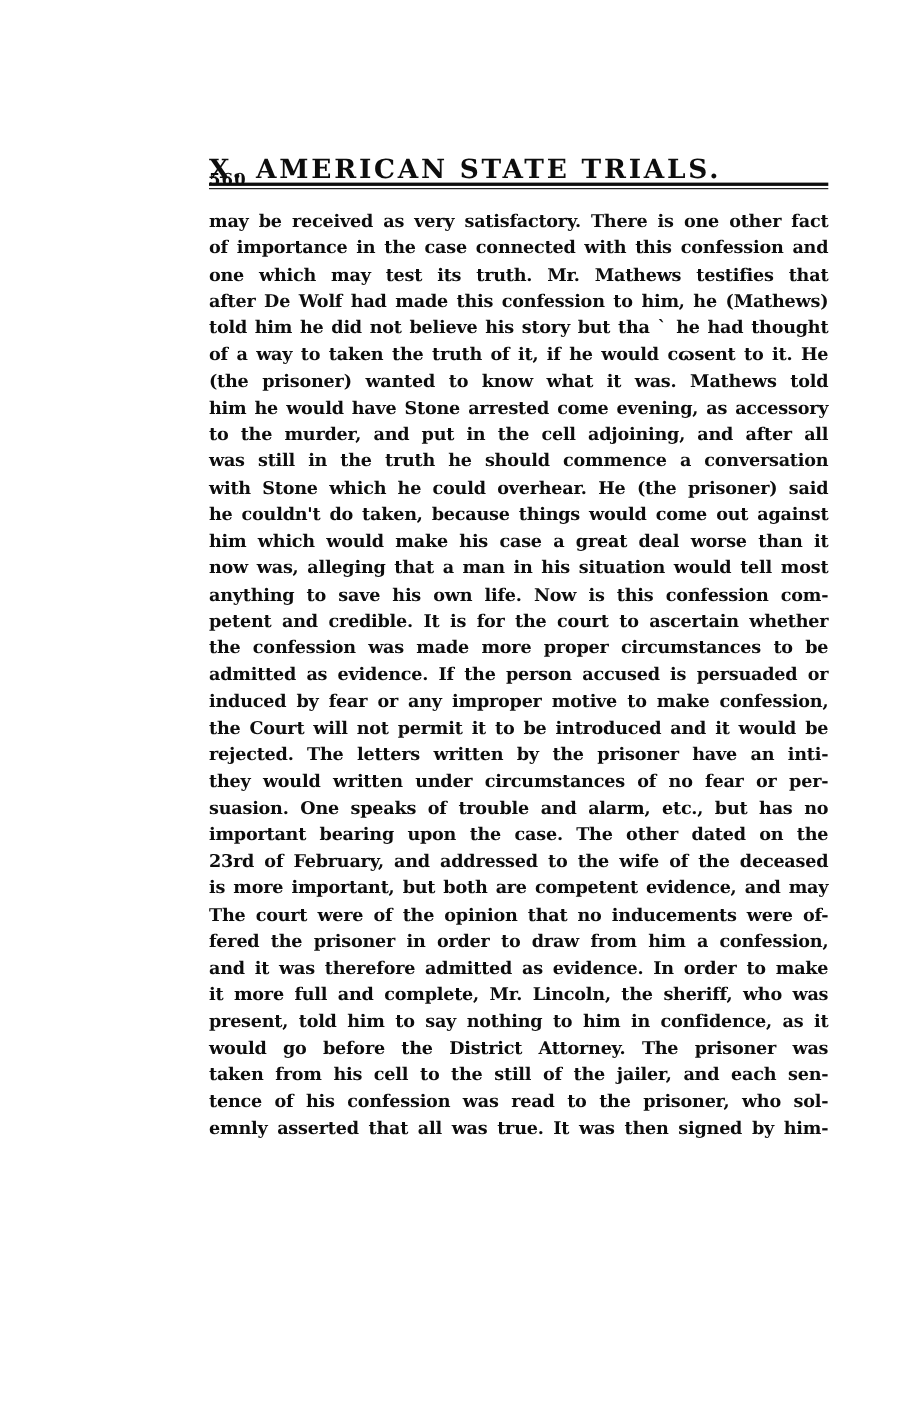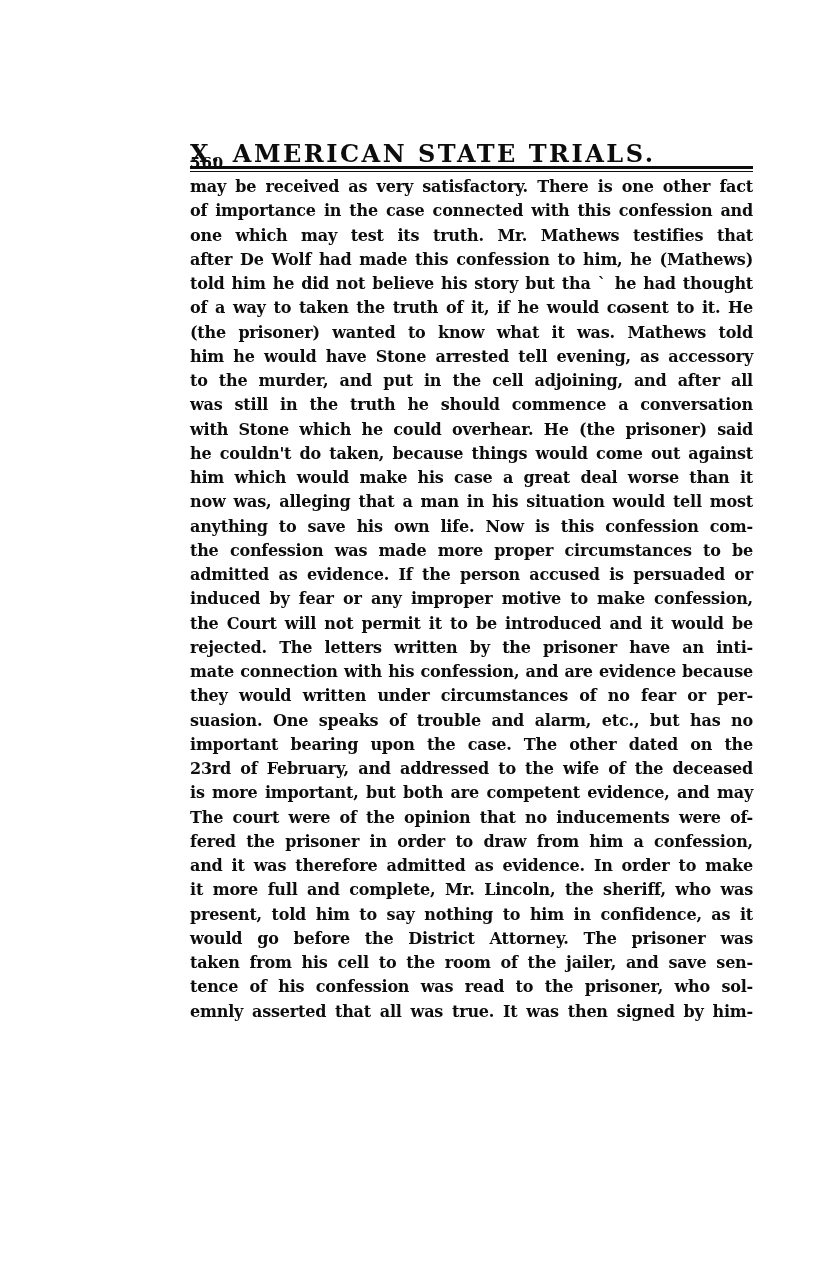--- a/index.html
+++ b/index.html
@@ -51,21 +51,21 @@
   .rule-thick {
     height: 3px;
     background: #0d0d0d;
   }
   .rule-thin {
     margin-top: 2px;
     height: 1px;
     background: #0d0d0d;
   }
   .body-text {
-    margin-top: 3px;
+    margin-top: 17px;
   }
   .text-line {
     font-size: 16px;
     font-weight: 700;
     line-height: 24.25px;
     height: 24.25px;
     letter-spacing: -0.2px;
     word-spacing: -0.5px;
     text-align: justify;
     text-align-last: justify;
@@ -90,44 +90,44 @@
     </div>
 
     <div class="body-text">
         <div class="text-line">may be received as very satisfactory. There is one other fact</div>
         <div class="text-line">of importance in the case connected with this confession and</div>
         <div class="text-line">one which may test its truth. Mr. Mathews testifies that</div>
         <div class="text-line">after De Wolf had made this confession to him, he (Mathews)</div>
         <div class="text-line">told him he did not believe his story but tha ˋ he had thought</div>
         <div class="text-line">of a way to taken the truth of it, if he would cɷsent to it. He</div>
         <div class="text-line">(the prisoner) wanted to know what it was. Mathews told</div>
-        <div class="text-line">him he would have Stone arrested tell evening, as accessory</div>
+        <div class="text-line">him he would have Stone arrested come evening, as accessory</div>
         <div class="text-line">to the murder, and put in the cell adjoining, and after all</div>
         <div class="text-line">was still in the truth he should commence a conversation</div>
         <div class="text-line">with Stone which he could overhear. He (the prisoner) said</div>
         <div class="text-line">he couldn't do taken, because things would come out against</div>
         <div class="text-line">him which would make his case a great deal worse than it</div>
         <div class="text-line">now was, alleging that a man in his situation would tell most</div>
         <div class="text-line">anything to save his own life. Now is this confession com-</div>
+        <div class="text-line">petent and credible. It is for the court to ascertain whether</div>
         <div class="text-line">the confession was made more proper circumstances to be</div>
         <div class="text-line">admitted as evidence. If the person accused is persuaded or</div>
         <div class="text-line">induced by fear or any improper motive to make confession,</div>
         <div class="text-line">the Court will not permit it to be introduced and it would be</div>
         <div class="text-line">rejected. The letters written by the prisoner have an inti-</div>
-        <div class="text-line">mate connection with his confession, and are evidence because</div>
         <div class="text-line">they would written under circumstances of no fear or per-</div>
         <div class="text-line">suasion. One speaks of trouble and alarm, etc., but has no</div>
         <div class="text-line">important bearing upon the case. The other dated on the</div>
         <div class="text-line">23rd of February, and addressed to the wife of the deceased</div>
         <div class="text-line">is more important, but both are competent evidence, and may</div>
         <div class="text-line">The court were of the opinion that no inducements were of-</div>
         <div class="text-line">fered the prisoner in order to draw from him a confession,</div>
         <div class="text-line">and it was therefore admitted as evidence. In order to make</div>
         <div class="text-line">it more full and complete, Mr. Lincoln, the sheriff, who was</div>
         <div class="text-line">present, told him to say nothing to him in confidence, as it</div>
         <div class="text-line">would go before the District Attorney. The prisoner was</div>
-        <div class="text-line">taken from his cell to the room of the jailer, and save sen-</div>
+        <div class="text-line">taken from his cell to the still of the jailer, and each sen-</div>
         <div class="text-line">tence of his confession was read to the prisoner, who sol-</div>
         <div class="text-line">emnly asserted that all was true. It was then signed by him-</div>
       </div>
 
   </div>
 </div>
 
 </body></html>

